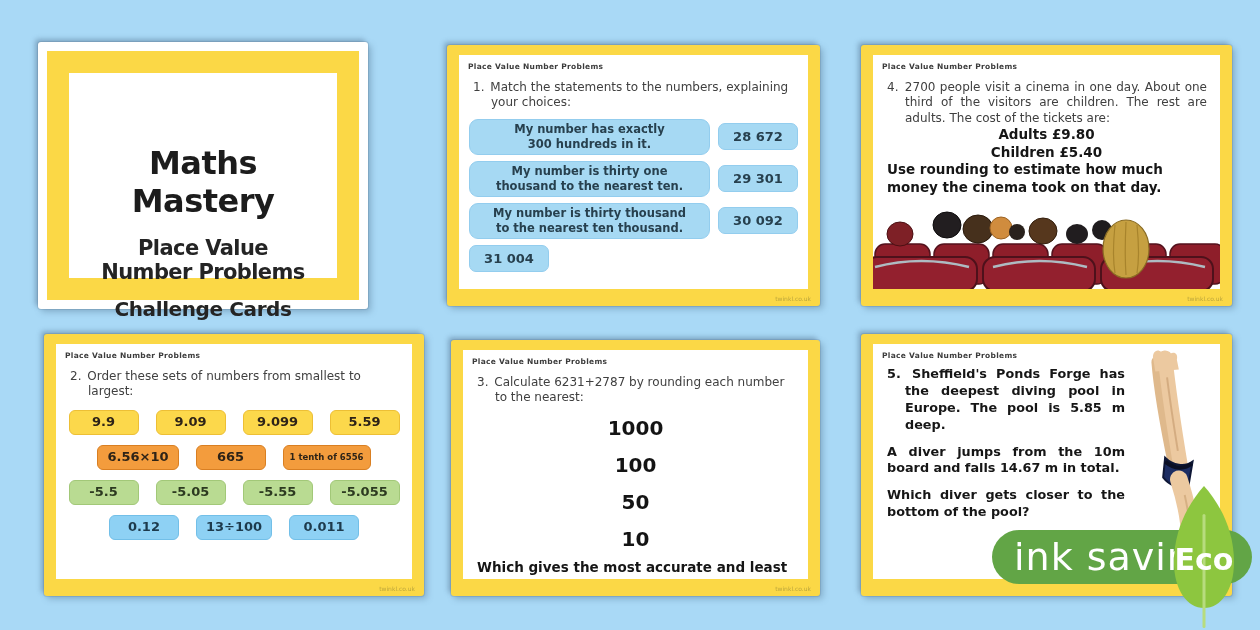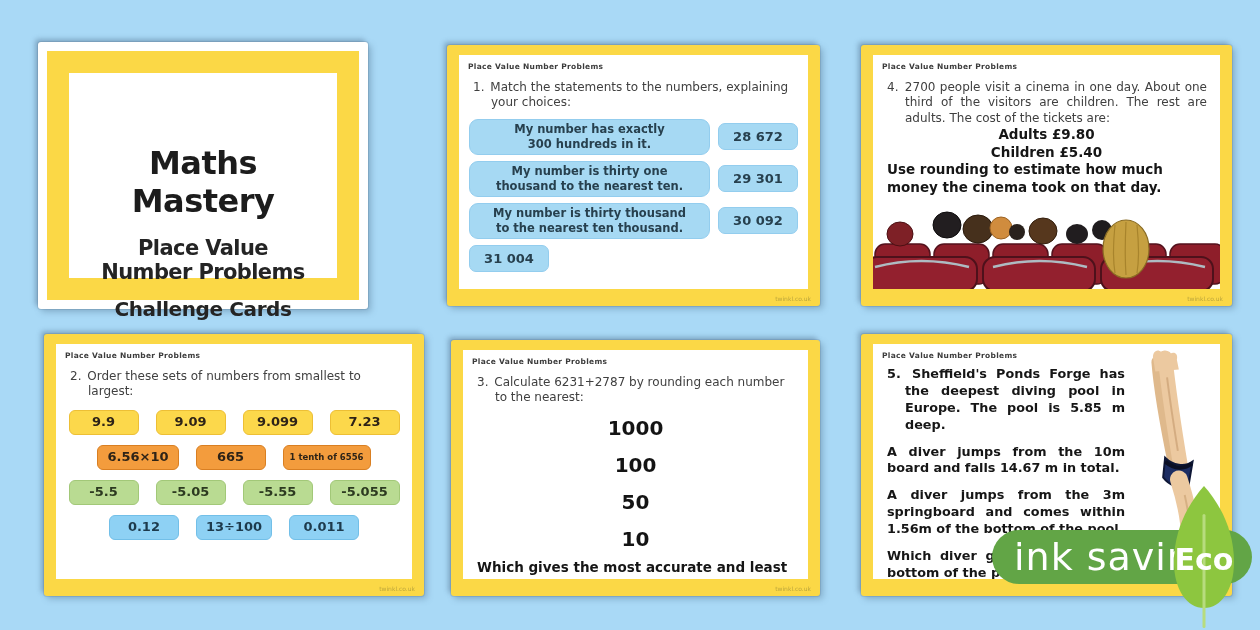--- a/index.html
+++ b/index.html
@@ -198,21 +198,21 @@
 </div>
 
 <div class="card" style="left:44px; top:334px; width:380px; height:262px;">
   <div class="panel">
     <div class="card-header">Place Value Number Problems</div>
     <div class="q"><span class="qnum">2.</span> <span>Order these sets of numbers from smallest to largest:</span></div>
     <div class="chip-row">
       <span class="chip yellow">9.9</span>
       <span class="chip yellow">9.09</span>
       <span class="chip yellow">9.099</span>
-      <span class="chip yellow">7.23</span>
+      <span class="chip yellow">5.59</span>
     </div>
     <div class="chip-row">
       <span class="chip orange">6.56×10</span>
       <span class="chip orange">665</span>
       <span class="chip orange small-text">1 tenth of 6556</span>
     </div>
     <div class="chip-row">
       <span class="chip green">-5.5</span>
       <span class="chip green">-5.05</span>
       <span class="chip green">-5.55</span>
@@ -241,21 +241,20 @@
   </div>
   <div class="watermark">twinkl.co.uk</div>
 </div>
 
 <div class="card" style="left:861px; top:334px; width:371px; height:262px;">
   <div class="panel">
     <div class="card-header">Place Value Number Problems</div>
     <div class="card5-text">
       <p class="first"><span class="qnum">5.</span> <span>Sheffield's Ponds Forge has the deepest diving pool in Europe. The pool is 5.85 m deep.</span></p>
       <p>A diver jumps from the 10m board and falls 14.67 m in total.</p>
-      <p>A diver jumps from the 3m springboard and comes within 1.56m of the bottom of the pool.</p>
       <p>Which diver gets closer to the bottom of the pool?</p>
     </div>
     <svg class="diver" width="95" height="240" viewBox="0 0 95 245">
 
       <path d="M34,14 C37,52 45,90 52,124" stroke="#dfb98c" stroke-width="12" stroke-linecap="round" fill="none"></path>
       <path d="M42,10 C46,48 52,86 58,122" stroke="#ecc9a0" stroke-width="15" stroke-linecap="round" fill="none"></path>
       <path d="M44,30 C47,55 51,80 55,105" stroke="#c49a6c" stroke-width="2" fill="none" opacity=".6"></path>
 
       <path d="M30,12 C28,4 34,0 38,4 L44,10 C48,2 56,4 54,12 L56,22 L32,24 Z" fill="#ecc9a0" stroke="#a8život" stroke-width="0"></path>
 

